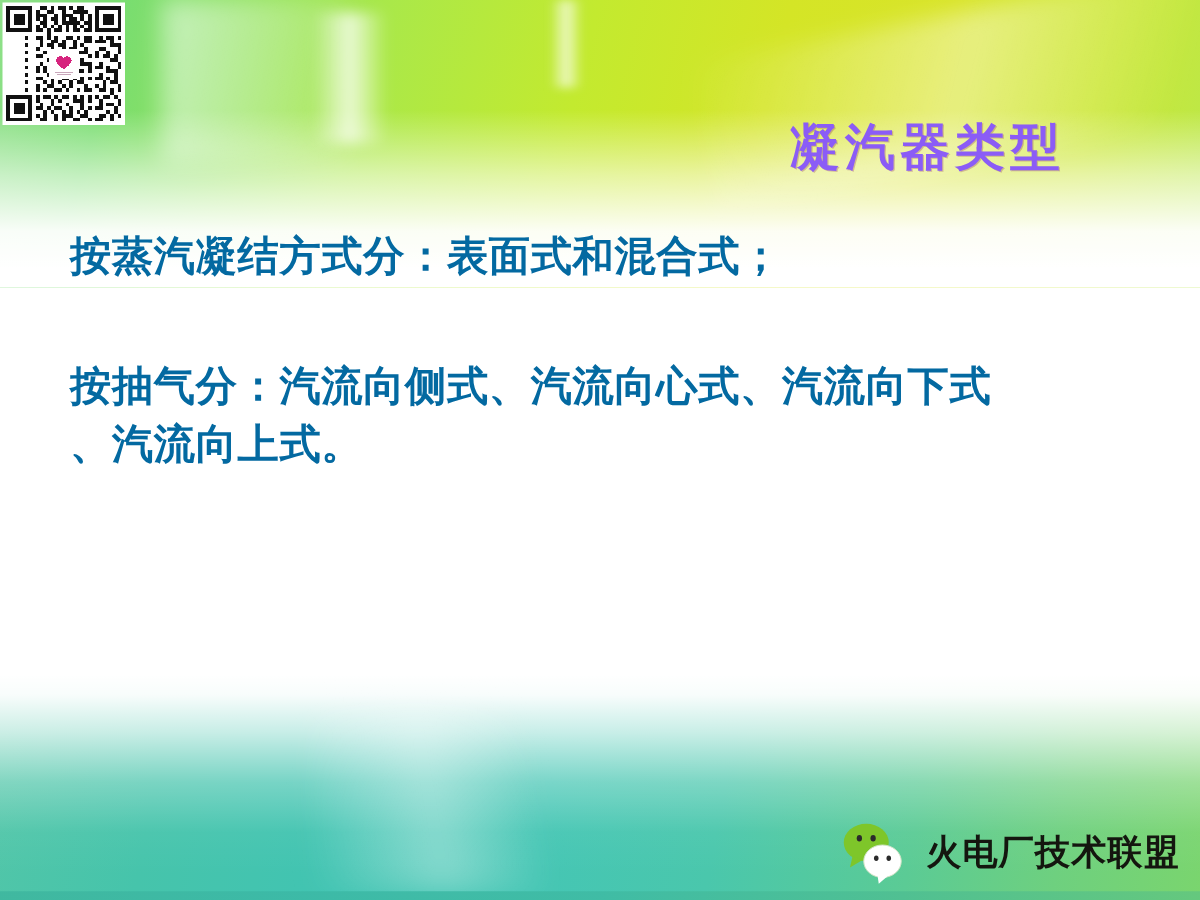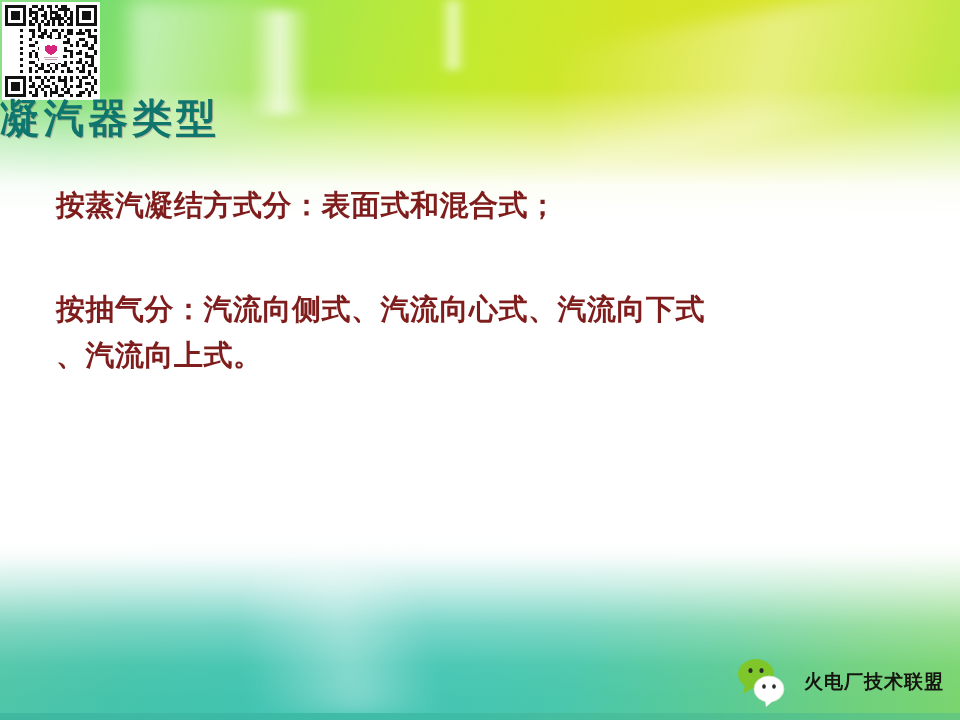--- a/index.html
+++ b/index.html
@@ -151,64 +151,64 @@
     box-sizing: border-box;
   }
   #qr-code svg { display: block; }
 
   
   #slide-title {
     position: absolute;
     left: 0;
     top: 96px;
     width: 852px;
-    text-align: left;
+    text-align: right;
     font-family: "DejaVu Serif", "Liberation Serif", serif;
     font-size: 40px;
     font-weight: bold;
     letter-spacing: 4px;
-    color: #0f766e;
+    color: #8b5cf6;
     text-shadow: 1px 1px 0 rgba(120,10,80,0.25);
     line-height: 1.1;
     white-space: nowrap;
   }
 
   
   #body-text {
     position: absolute;
     left: 56px;
     top: 182px;
     width: 850px;
   }
 
   .body-para {
-    color: #7f1d1d;
+    color: #0369a1;
     font-family: "DejaVu Sans", "Liberation Sans", sans-serif;
-    font-size: 29px;
+    font-size: 33px;
     font-weight: bold;
     line-height: 46px;
     letter-spacing: 0.5px;
     margin: 0 0 58px 0;
     white-space: pre-wrap;
   }
   .body-para:last-child { margin-bottom: 2px; }
 
   
   #watermark {
     position: absolute;
     right: 16px;
     bottom: 12px;
     display: flex;
     align-items: center;
     gap: 10px;
   }
   #wechat-icon { width: 62px; height: 52px; display: block; }
   #watermark-text {
     font-family: "DejaVu Serif", "Liberation Serif", serif;
-    font-size: 19px;
+    font-size: 28px;
     font-weight: bold;
     color: #14160f;
     letter-spacing: 1px;
     white-space: nowrap;
   }
 </style>
 </head>
 <body>
 
 <div id="slide">

